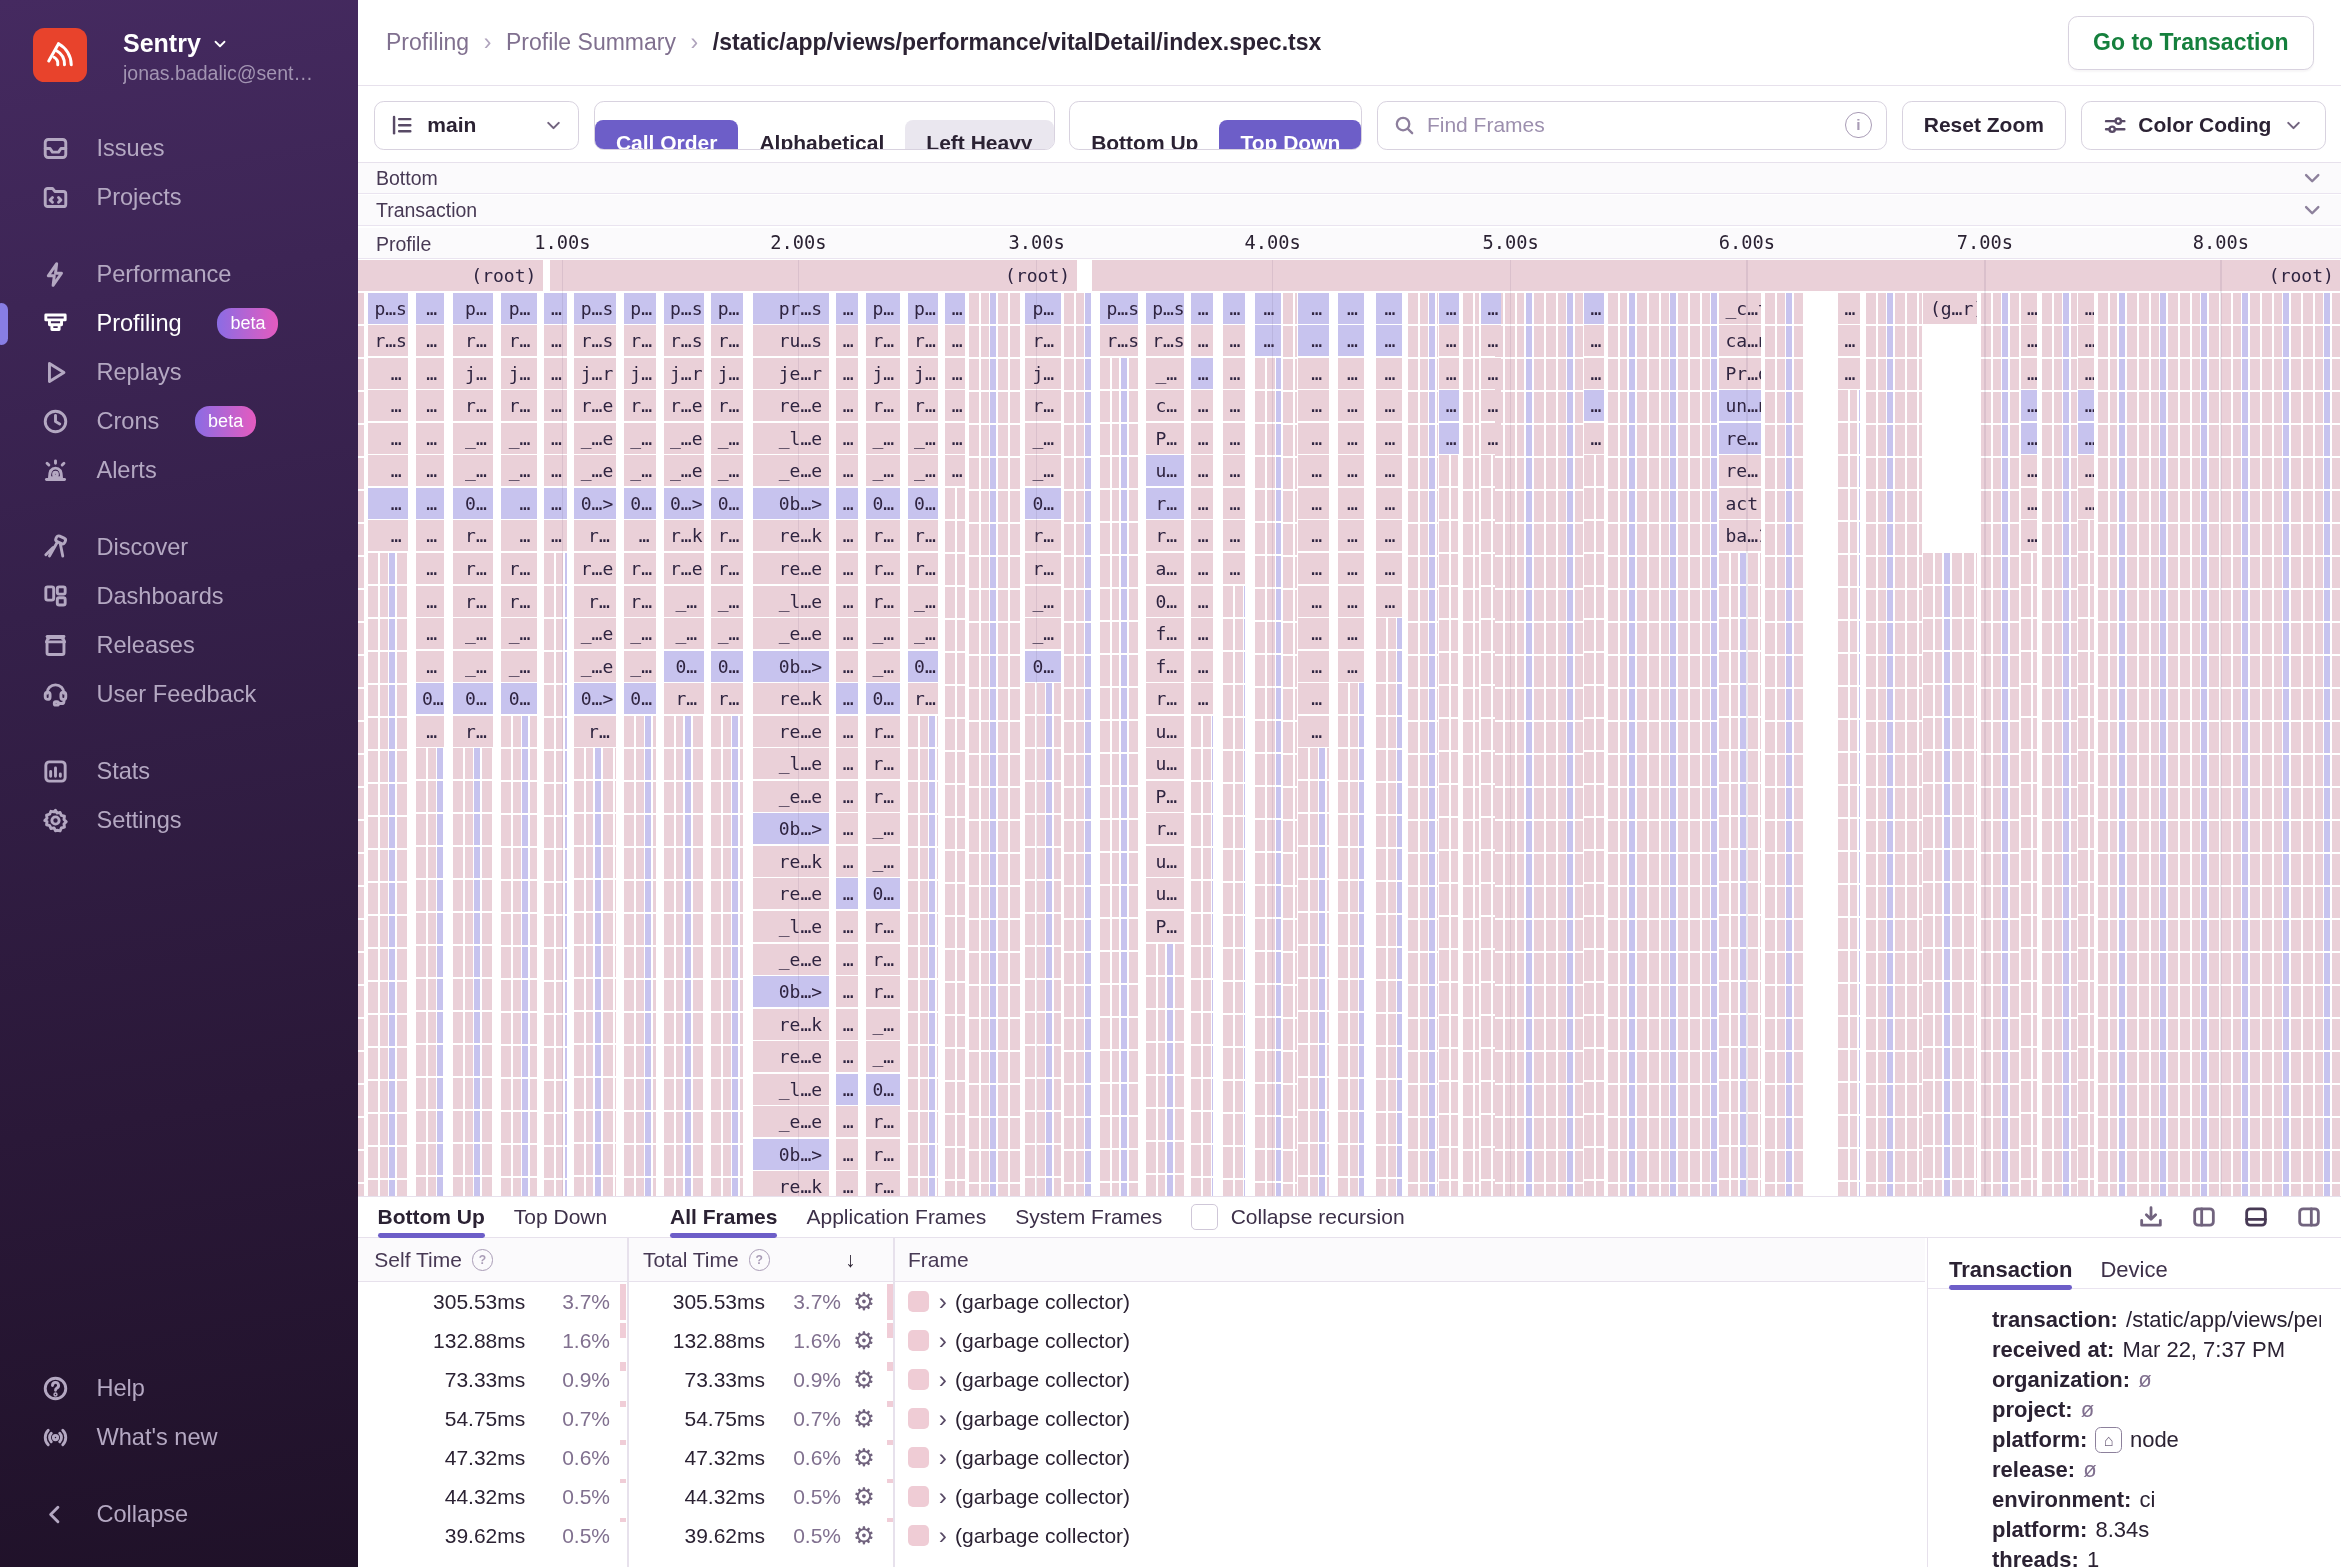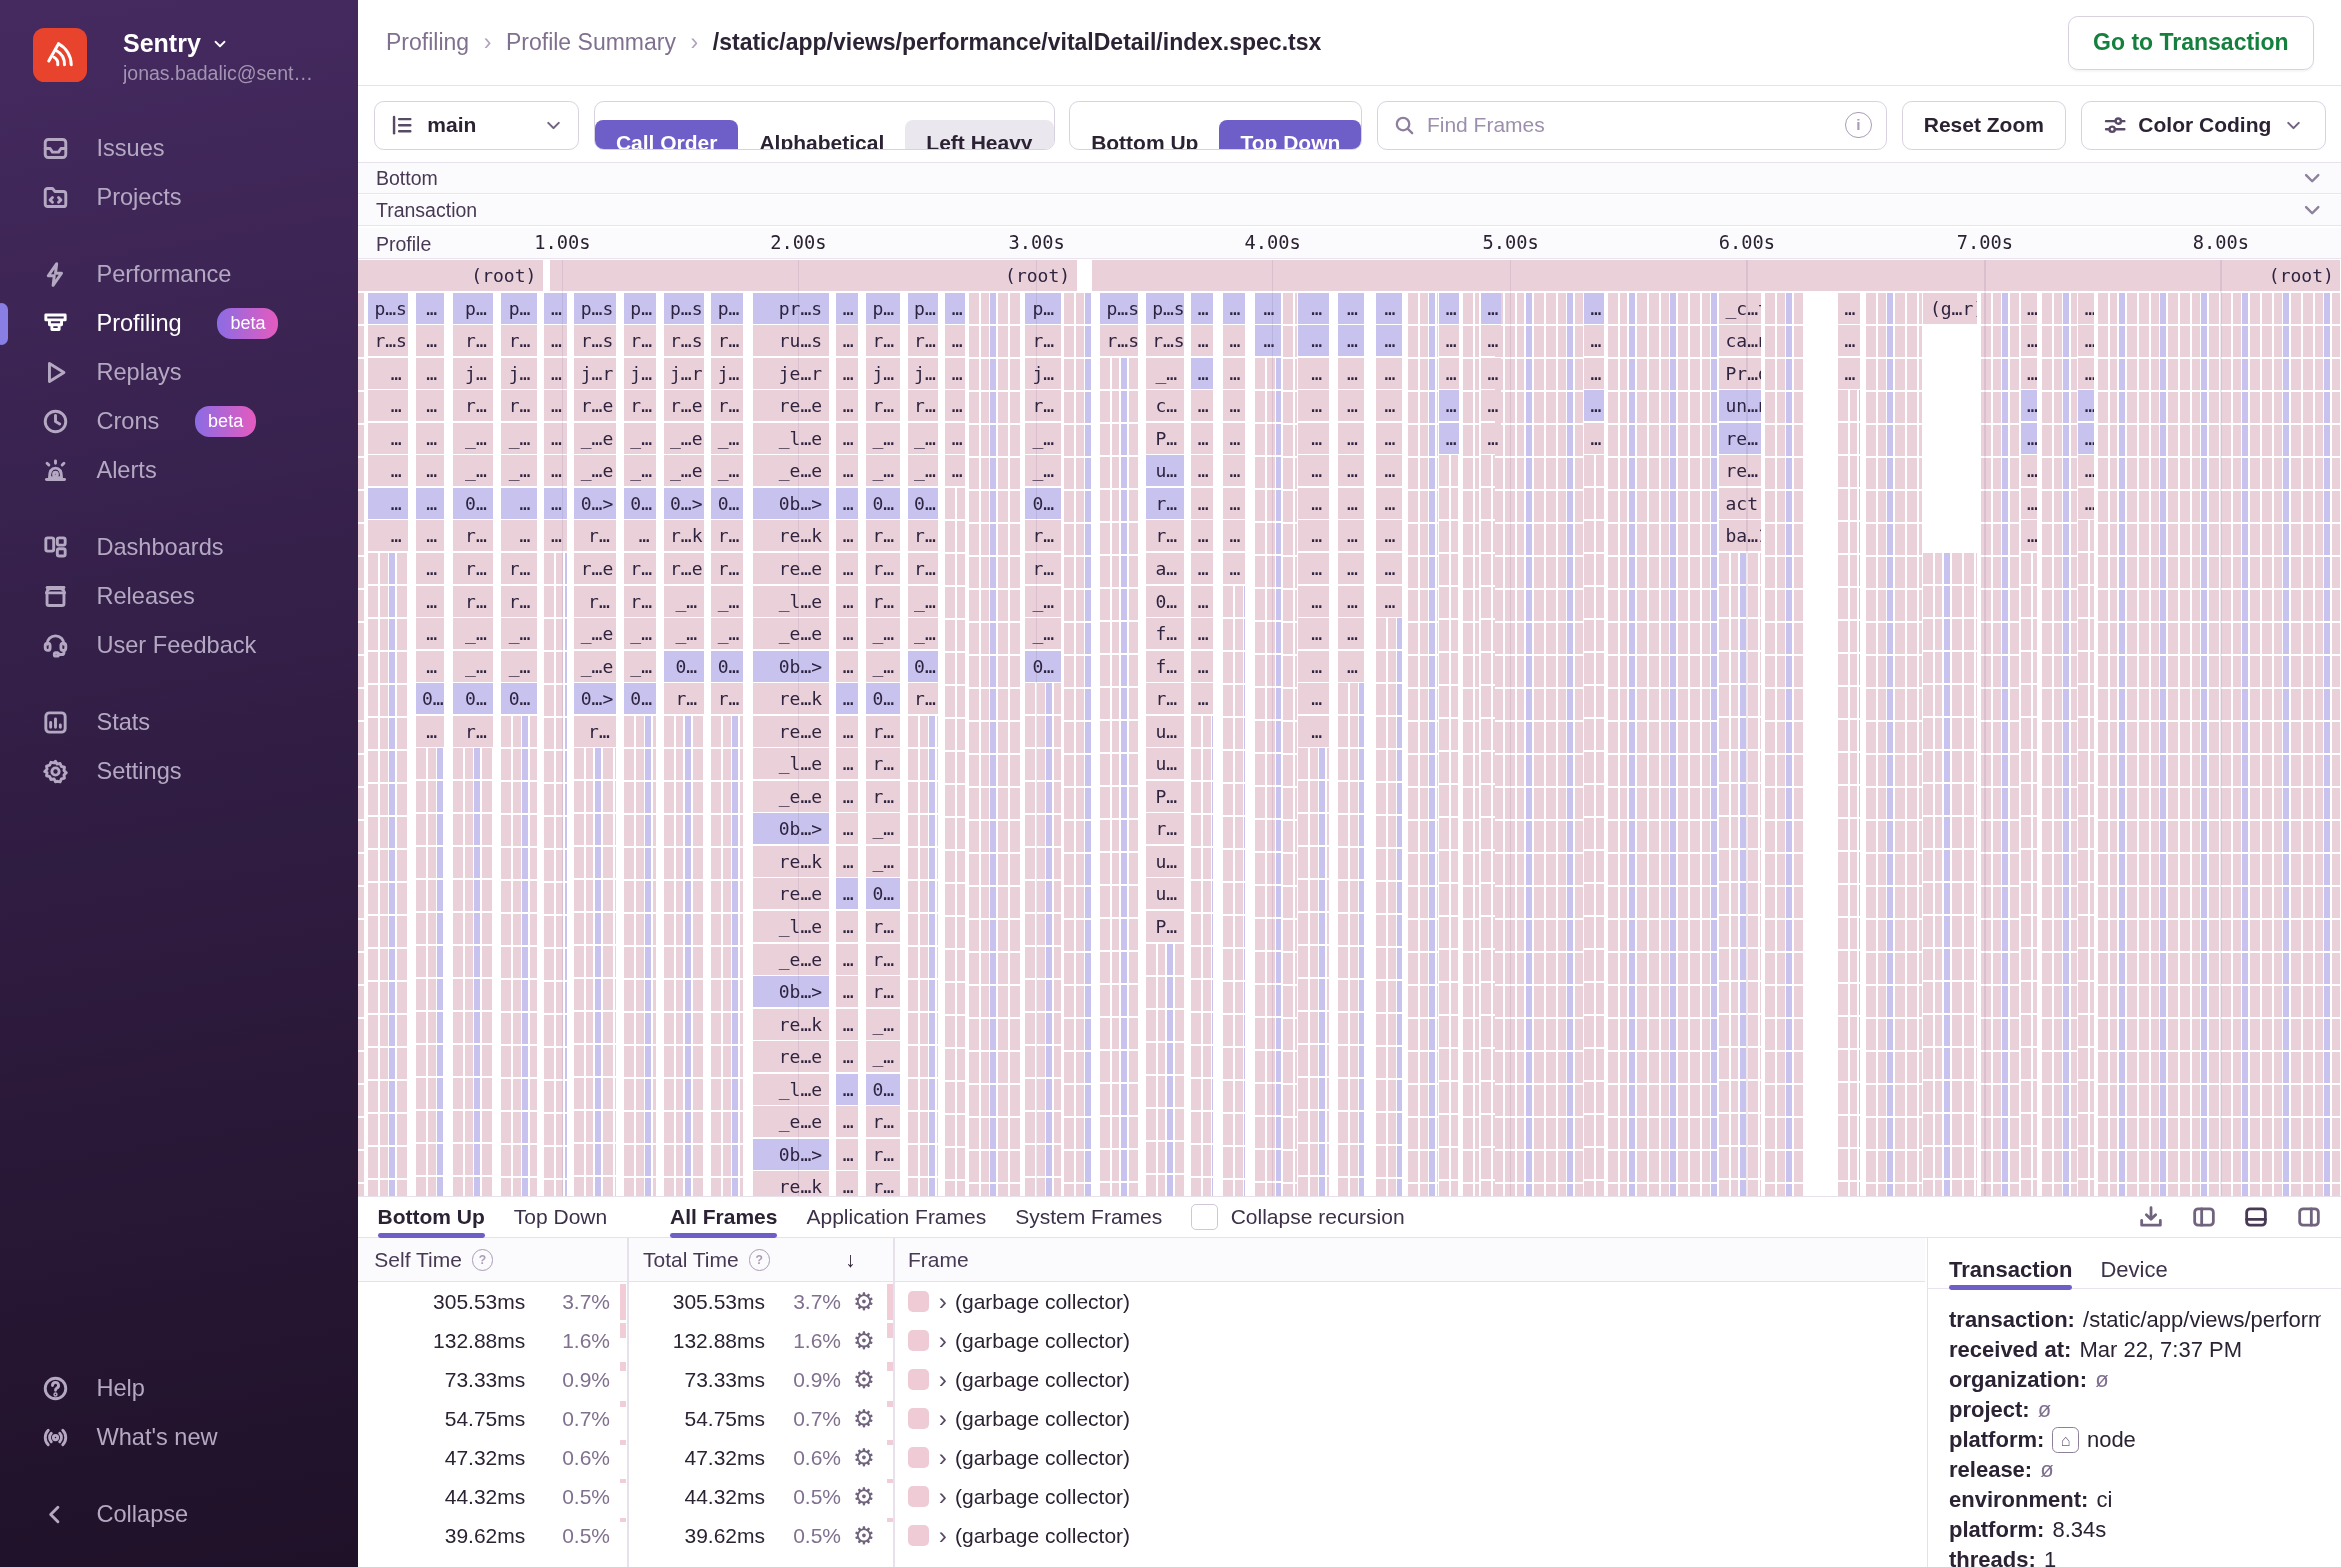--- a/index.html
+++ b/index.html
@@ -104,21 +104,21 @@
   .pct{color:#80708f;}
   .minibar{position:absolute;width:5.7px;background:#f0cdd7;top:1.6px;}
   .gear{font-size:24.4px;color:#71637e;cursor:pointer;}
   .swatch{width:21px;height:21px;border-radius:4.9px;background:#efccd5;flex:0 0 auto;}
   .fchev{color:#584a66;font-size:24.4px;margin:0 8.1px 0 9.8px;cursor:pointer;}
 
   #details{position:absolute;left:1569px;top:42px;right:0;bottom:0;border-left:1.6px solid #e7e1ec;background:#fff;}
   #dtabs{display:flex;gap:28px;padding:13px 21px 0;font-size:22px;color:#3d3049;border-bottom:1.6px solid #eae4f0;}
   #dtabs .tab{height:37px;}
   #dfields{padding:16.3px 21px;font-size:22px;line-height:30px;color:#2b2233;}
-  .dfield{display:flex;align-items:center;gap:8.1px;white-space:nowrap;overflow:hidden;}
+  .dfield{display:flex;align-items:center;gap:8.1px;white-space:nowrap;overflow:hidden;margin-left:43px;}
   .dfield .k{font-weight:700;}
   .dfield .v.empty{color:#80708f;}
   .plat-ico{width:24.4px;height:24.4px;border-radius:5.7px;border:1.6px solid #8d819c;color:#71637e;display:inline-flex;
     align-items:center;justify-content:center;font-size:16.3px;}
 </style>
 </head>
 <body>
 
 <div id="app">
 
@@ -205,20 +205,29 @@
             <svg class="sico" width="29" height="29" viewBox="0 0 24 24">
               <path d="M7 18c0-4 1-8 5-8s5 4 5 8z"></path>
               <path d="M4.5 19.5h15"></path>
               <path d="M12 6V4M6.5 7.5 5 6M17.5 7.5 19 6"></path>
               <circle cx="12" cy="15" r="1.6"></circle>
             </svg>
           </span>
           <span>Alerts</span>
         </div>
         <div class="nav-gap"></div>
+        <div class="nav-item">
+          <span class="nv-ico">
+            <svg class="sico" width="29" height="29" viewBox="0 0 24 24">
+              <rect x="12.5" y="3" width="8" height="5" rx="2" transform="rotate(25 16 5)"></rect>
+              <path d="M13 8.5 7 19M16 9l2 10M10 12l-6 6"></path>
+            </svg>
+          </span>
+          <span>Discover</span>
+        </div>
         <div class="nav-item">
           <span class="nv-ico">
             <svg class="sico" width="29" height="29" viewBox="0 0 24 24">
               <rect x="4" y="4" width="6.5" height="11" rx="1.5"></rect>
               <rect x="13.5" y="4" width="6.5" height="6" rx="1.5"></rect>
               <rect x="13.5" y="13" width="6.5" height="6" rx="1.5"></rect>
             </svg>
           </span>
           <span>Dashboards</span>
         </div>

